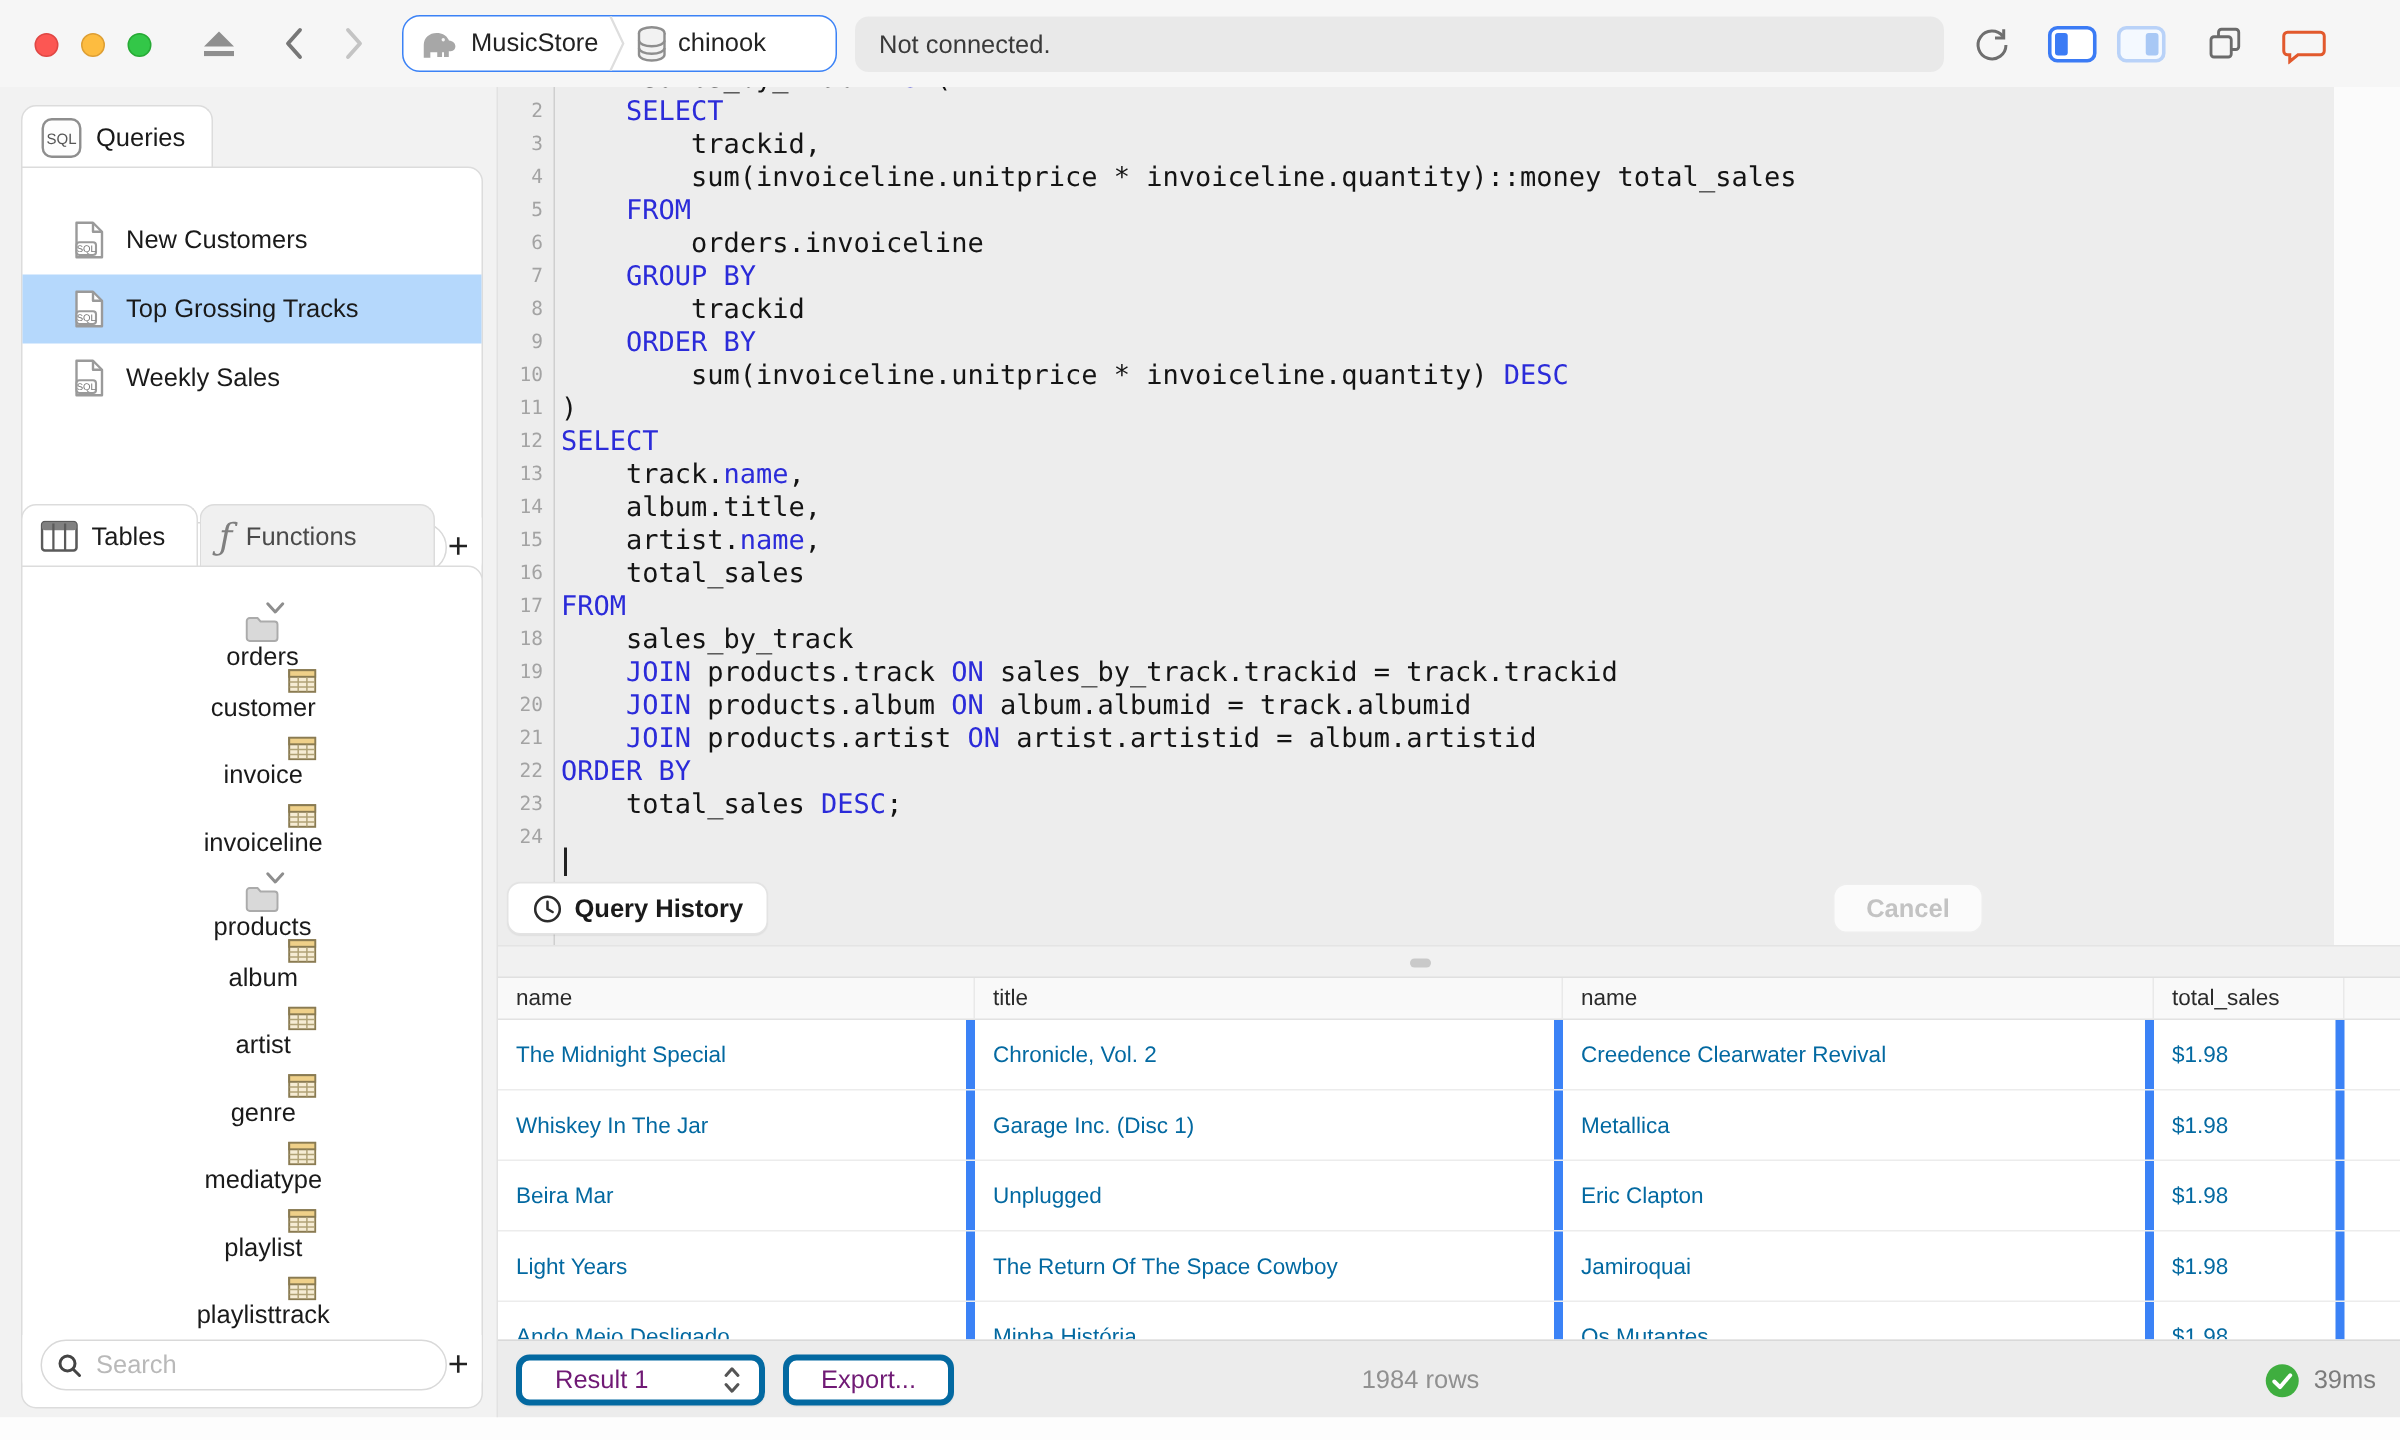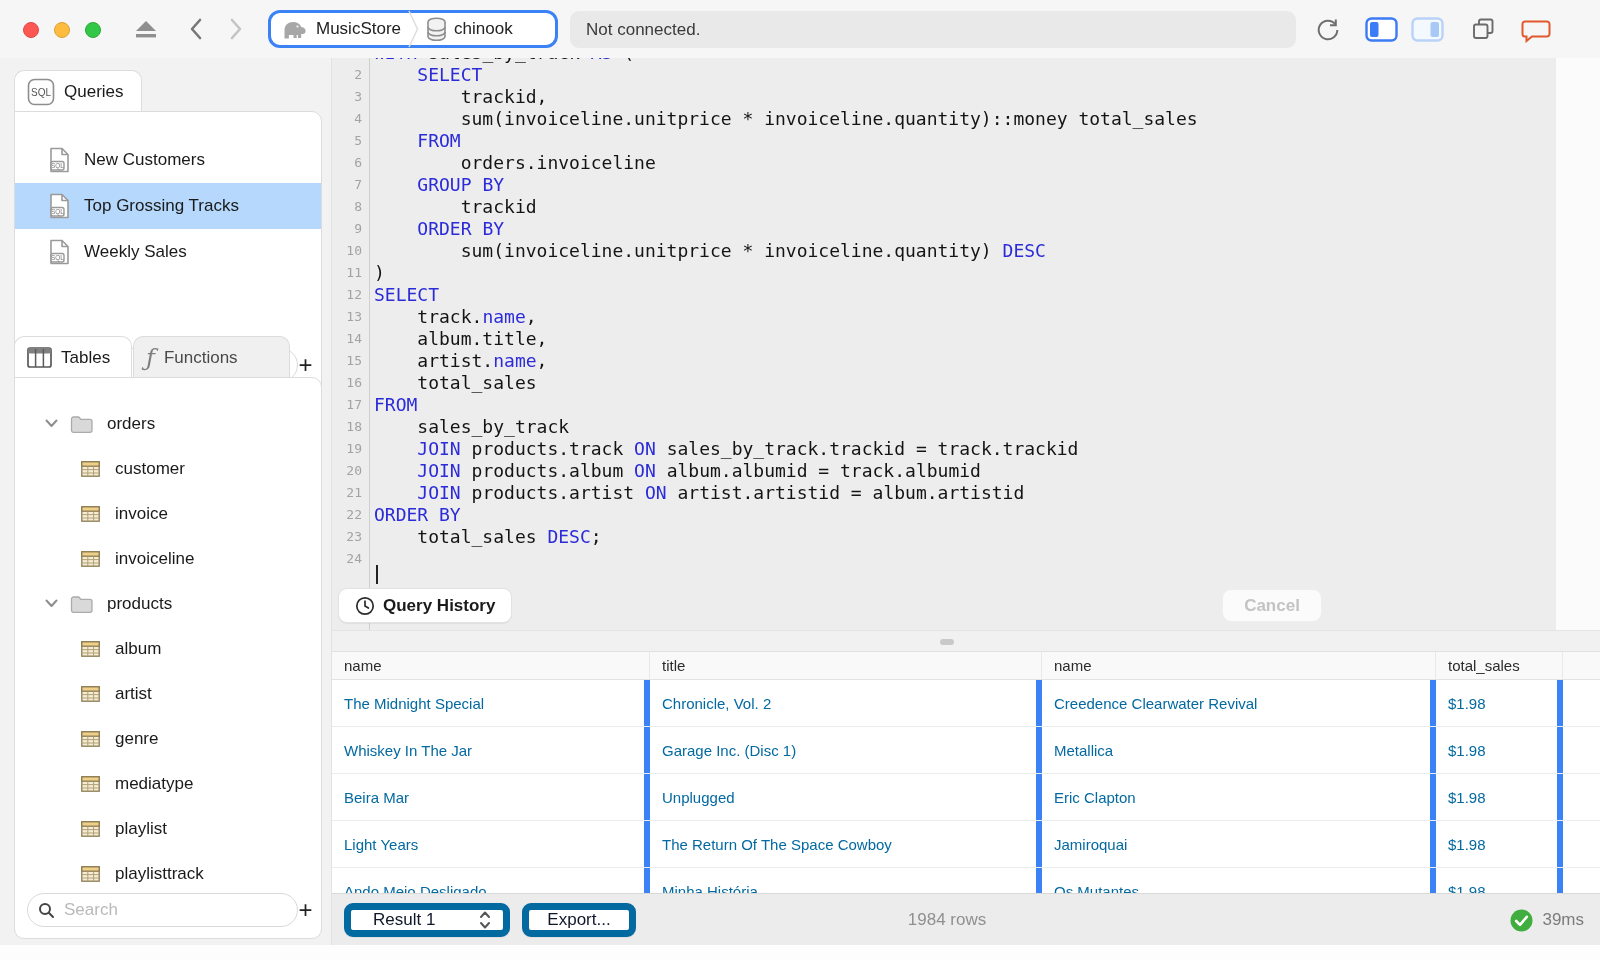--- a/index.html
+++ b/index.html
@@ -2,31 +2,31 @@
 <html style="--kw: #2b2bd9; --sel: #b5d8fc; --exec: #3b7bf5;"><head>
 <meta charset="utf-8">
 <style>
   html,body{margin:0;padding:0;background:#fff;}
   #app{position:relative;width:1600px;height:960px;overflow:hidden;
        font-family:"Liberation Sans",sans-serif;color:#1a1a1a;background:#fff;}
   
   .titlebar{position:absolute;left:0;top:0;width:1600px;height:58px;background:#f6f6f6;border-bottom:1px solid #e3e3e3;}
   .light{position:absolute;top:22px;width:14px;height:14px;border-radius:50%;}
   .tb-icon{position:absolute;display:flex;align-items:center;justify-content:center;}
-  .crumb{position:absolute;left:268px;top:10px;height:38px;width:290px;background:#fff;border:3px solid #3b82f6;border-radius:12px;display:flex;align-items:center;box-sizing:border-box;padding:0 10px;gap:7px;}
+  .crumb{position:absolute;left:268px;top:10px;height:38px;width:290px;background:#fff;border:1px solid #3b82f6;border-radius:12px;display:flex;align-items:center;box-sizing:border-box;padding:0 10px;gap:7px;}
   .crumb .lbl{font-size:17px;color:#222;}
   .statusfield{position:absolute;left:570px;top:11px;width:726px;height:37px;background:#e9e9e9;border-radius:9px;display:flex;align-items:center;padding-left:16px;box-sizing:border-box;font-size:17px;color:#3a3a3a;}
   
   .sidebar{position:absolute;left:0;top:58px;width:332px;height:887px;background:#f2f2f2;border-right:1px solid #e2e2e2;box-sizing:border-box;}
   .tab{position:absolute;height:42px;background:#fff;border:1px solid #dcdcdc;border-bottom:none;border-radius:10px 10px 0 0;display:flex;align-items:center;gap:9px;padding:0 12px;box-sizing:border-box;font-size:17px;color:#1a1a1a;}
   .tab.inactive{background:#f0f0f0;color:#4a4a4a;}
   .panel{position:absolute;left:14px;width:308px;background:#fff;border:1px solid #dcdcdc;border-radius:0 10px 10px 10px;box-sizing:border-box;}
   .qitem{position:relative;height:46px;display:flex;align-items:center;gap:14px;padding-left:34px;font-size:17px;}
   .qitem.sel{background:var(--sel);}
-  .treerow{position:relative;height:45px;display:flex;align-items:center;font-size:17px;}
+  .treerow{position:relative;height:45px;display:flex;align-items:center;font-size:17px;flex-direction:column;}
   .searchrow{position:absolute;left:0;right:0;bottom:8px;height:40px;background:#fff;display:flex;align-items:center;padding:0 8px 0 12px;border-radius:0 0 10px 10px;}
   .searchbox{flex:1;height:34px;border:1px solid #d9d9d9;border-radius:17px;background:#fff;display:flex;align-items:center;padding:0 10px;gap:7px;box-sizing:border-box;}
   .searchbox input{border:none;outline:none;flex:1;font-size:17px;font-family:"Liberation Sans",sans-serif;color:#333;background:transparent;}
   .searchbox input::placeholder{color:#b9b9b9;}
   .plusbtn{width:30px;text-align:center;font-size:24px;font-weight:300;color:#222;cursor:default;}
   
   .editor{position:absolute;left:332px;top:58px;width:1224px;height:572px;background:#ededed;overflow:hidden;}
   .gutterline{position:absolute;left:37px;top:0;bottom:0;width:1px;background:#cfcfcf;}
   .codewrap{position:absolute;left:0;top:0;right:0;}
   .code-line{display:flex;height:22px;line-height:22px;font-family:"DejaVu Sans Mono","Liberation Mono",monospace;font-size:18px;}
@@ -43,21 +43,21 @@
   
   .splitter{position:absolute;left:332px;top:630px;width:1268px;height:22px;background:#f1f1f1;border-top:1px solid #e4e4e4;border-bottom:1px solid #e0e0e0;box-sizing:border-box;}
   .handle{position:absolute;left:608px;top:8px;width:14px;height:6px;border-radius:3px;background:#c9c9c9;}
   .results{position:absolute;left:332px;top:652px;width:1268px;height:241px;background:#fff;overflow:hidden;}
   .rheader{display:flex;height:28px;background:#f9f9f9;border-bottom:1px solid #e2e2e2;box-sizing:border-box;}
   .rheader .hc{font-size:15px;color:#2b2b2b;padding-left:12px;display:flex;align-items:center;border-right:1px solid #e9e9e9;box-sizing:border-box;}
   .rrow{display:flex;height:47px;border-bottom:1px solid #ececec;box-sizing:border-box;}
   .rrow .c{font-size:15px;color:#0369a1;padding-left:12px;display:flex;align-items:center;border-right:6px solid #3b82f6;box-sizing:border-box;white-space:nowrap;overflow:hidden;}
   
   .statusbar{position:absolute;left:332px;top:893px;width:1268px;height:52px;background:#ececec;border-top:1px solid #d9d9d9;box-sizing:border-box;}
-  .sb-btn{position:absolute;top:9px;height:34px;background:#fff;border:7px solid #0369a1;border-radius:9px;display:flex;align-items:center;justify-content:center;font-size:17px;color:#0f172a;box-sizing:border-box;box-shadow:0 0.5px 1px rgba(0,0,0,0.05);}
+  .sb-btn{position:absolute;top:9px;height:34px;background:#fff;border:4px solid #0369a1;border-radius:9px;display:flex;align-items:center;justify-content:center;font-size:17px;color:#701a75;box-sizing:border-box;box-shadow:0 0.5px 1px rgba(0,0,0,0.05);}
   .rowcount{position:absolute;top:0;height:52px;left:450px;width:330px;display:flex;align-items:center;justify-content:center;font-size:17px;color:#909090;}
   .timing{position:absolute;right:16px;top:0;height:52px;display:flex;align-items:center;gap:9px;font-size:17px;color:#7c7c7c;}
   .bottomstrip{position:absolute;left:0;top:945px;width:1600px;height:15px;background:#fdfdfd;}
 </style>
 </head>
 <body>
 
 <div id="app">
 
   <div class="titlebar">

